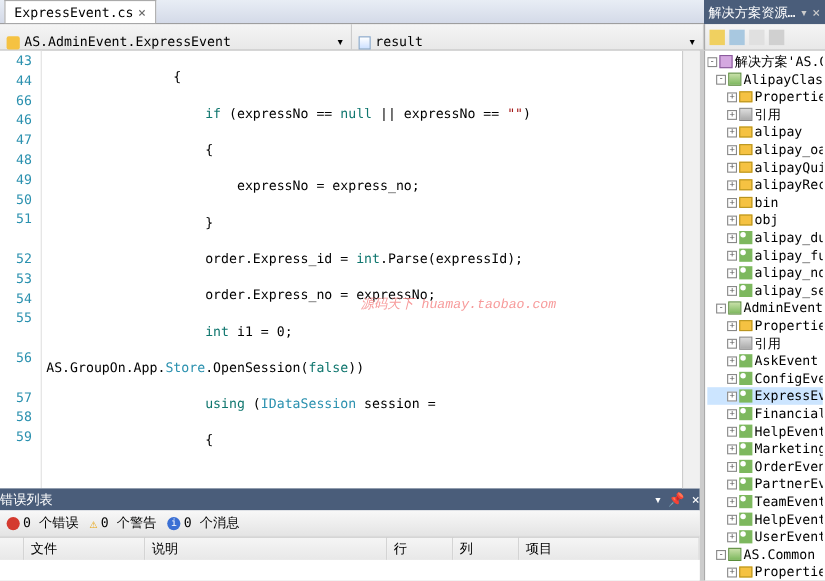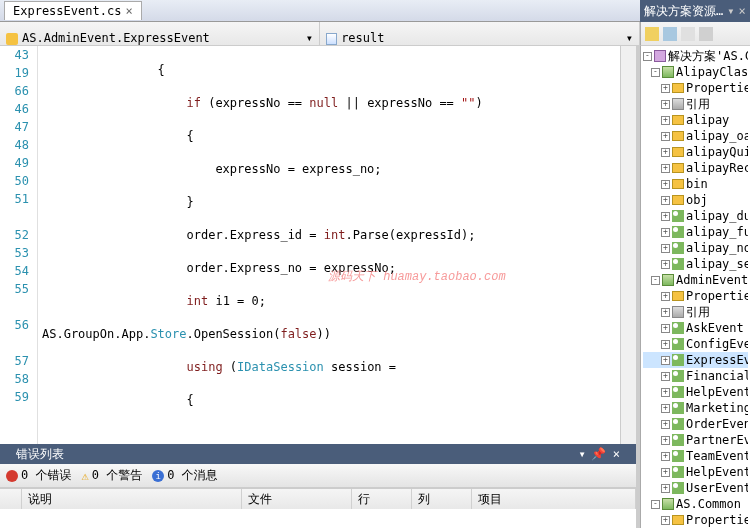--- a/index.html
+++ b/index.html
@@ -1,41 +1,41 @@
 <!DOCTYPE html>
 <html><head>
 <meta charset="utf-8">
 <style>
 *{margin:0;padding:0;box-sizing:border-box;font-family:"Microsoft YaHei",Consolas,monospace;font-size:12px}
 body{width:750px;height:528px;background:#ccc;overflow:hidden;display:flex;flex-direction:column}
 .top-row{display:flex;height:22px}
-.tabs{flex:1;background:linear-gradient(#e8edf5,#d4dae8);display:flex;align-items:center;padding-left:4px;border-bottom:1px solid #999}
+.tabs{flex:1;background:linear-gradient(#e8edf5,#d4dae8);display:flex;padding-left:4px;border-bottom:1px solid #999}
 .tab{background:#fff;padding:2px 8px;border:1px solid #aaa;border-bottom:none;display:flex;align-items:center;gap:4px}
 .tab-close{color:#666;cursor:pointer}
 .sol-hdr{width:110px;background:#4a5d7a;color:#fff;display:flex;align-items:center;padding:0 4px;gap:4px;font-size:11px}
 .pin{color:#ccc}
 .nav-row{display:flex;height:24px}
 .nav{flex:1;background:linear-gradient(#f5f5f5,#e8e8e8);display:flex;border-bottom:1px solid #ccc}
 .nav-box{flex:1;display:flex;align-items:flex-end;padding:0 6px;border-right:1px solid #ccc;gap:4px}
 .nav-box input{border:none;background:transparent;width:100%;outline:none}
 .sol-tb{width:110px;background:linear-gradient(#f5f5f5,#e8e8e8);display:flex;align-items:center;padding:0 4px;gap:4px;border-bottom:1px solid #ccc;border-left:1px solid #aaa}
 .ic{width:14px;height:14px;display:inline-block}
 .main{flex:1;display:flex;overflow:hidden}
 .editor-wrap{flex:1;display:flex;flex-direction:column;background:#fff;position:relative}
 .editor{flex:1;display:flex;overflow:hidden}
 .gutter{width:38px;background:#fff;text-align:right;padding-right:8px;color:#2b91af;font-family:Consolas,monospace;font-size:13px;border-right:1px solid #e0e0e0}
 .gutter div{height:18px;line-height:18px}
 .code{flex:1;font-family:Consolas,monospace;font-size:13px;color:#000;white-space:pre;padding-left:4px;position:relative}
 .code .ln{height:18px;line-height:18px}
-.kw{color:#7f1d1d}
+.kw{color:#0f766e}
 .str{color:#a31515}
 .typ{color:#2b91af}
 .zoom{height:18px;background:#f0f0f0;border-top:1px solid #ccc;display:flex;align-items:center;padding:0 4px;font-size:11px}
 .zoom select{font-size:11px;border:1px solid #aaa}
-.err-hdr{height:20px;background:#4a5d7a;color:#fff;display:flex;align-items:center;padding:0 16px;justify-content:space-between;font-size:11px}
+.err-hdr{height:20px;background:#4a5d7a;color:#fff;display:flex;align-items:center;padding:0 0;justify-content:space-between;font-size:11px}
 .err-hdr-r{display:flex;gap:6px}
 .err-tb{height:24px;background:linear-gradient(#f8f8f8,#e4e4e4);display:flex;align-items:center;padding:0 6px;gap:10px;border-bottom:1px solid #ccc}
 .err-btn{display:flex;align-items:center;gap:3px}
 .circ{width:12px;height:12px;border-radius:50%;display:inline-block}
 .err-grid{flex:0 0 40px;background:#fff;display:flex;border-top:1px solid #ccc}
 .err-col{border-right:1px solid #d0d0d0;padding:2px 6px;background:linear-gradient(#f5f5f5,#e8e8e8);height:20px}
 .sol-panel{width:110px;background:#fff;border-left:1px solid #aaa;overflow:hidden}
 .tree{font-size:11px;padding:2px}
 .tn{display:flex;align-items:center;gap:2px;height:16px;white-space:nowrap;overflow:hidden}
 .tn.sel{background:#cce5ff}
@@ -90,21 +90,21 @@
     <span class="ic" style="background:#e0e0e0"></span>
     <span class="ic" style="background:#d0d0d0"></span>
   </div>
 </div>
 
 <div class="main">
   <div class="editor-wrap">
     <div class="editor">
       <div class="gutter">
         <div>43</div>
-          <div>19</div>
+          <div>44</div>
           <div>66</div>
           <div>46</div>
           <div>47</div>
           <div>48</div>
           <div>49</div>
           <div>50</div>
           <div>51</div>
           <div></div>
           <div>52</div>
           <div>53</div>
@@ -160,22 +160,22 @@
             <span style="color:#e8a30c">⚠</span>
             <span>0 个警告</span>
           </div>
         <div class="err-btn">
             <span class="circ" style="background:#3a6fd4;color:#fff;text-align:center;font-size:9px;line-height:12px">i</span>
             <span>0 个消息</span>
           </div>
       </div>
       <div class="err-grid">
         <div class="err-col" style="width:22px"></div>
+        <div class="err-col" style="width:110px">文件</div>
         <div class="err-col" style="width:220px">说明</div>
-        <div class="err-col" style="width:110px">文件</div>
         <div class="err-col" style="width:60px">行</div>
         <div class="err-col" style="width:60px">列</div>
         <div class="err-col" style="flex:1">项目</div>
       </div>
     </div>
   </div>
   <div class="splitter"></div>
   <div class="sol-panel">
     <div class="tree">
       <div class="tn">

